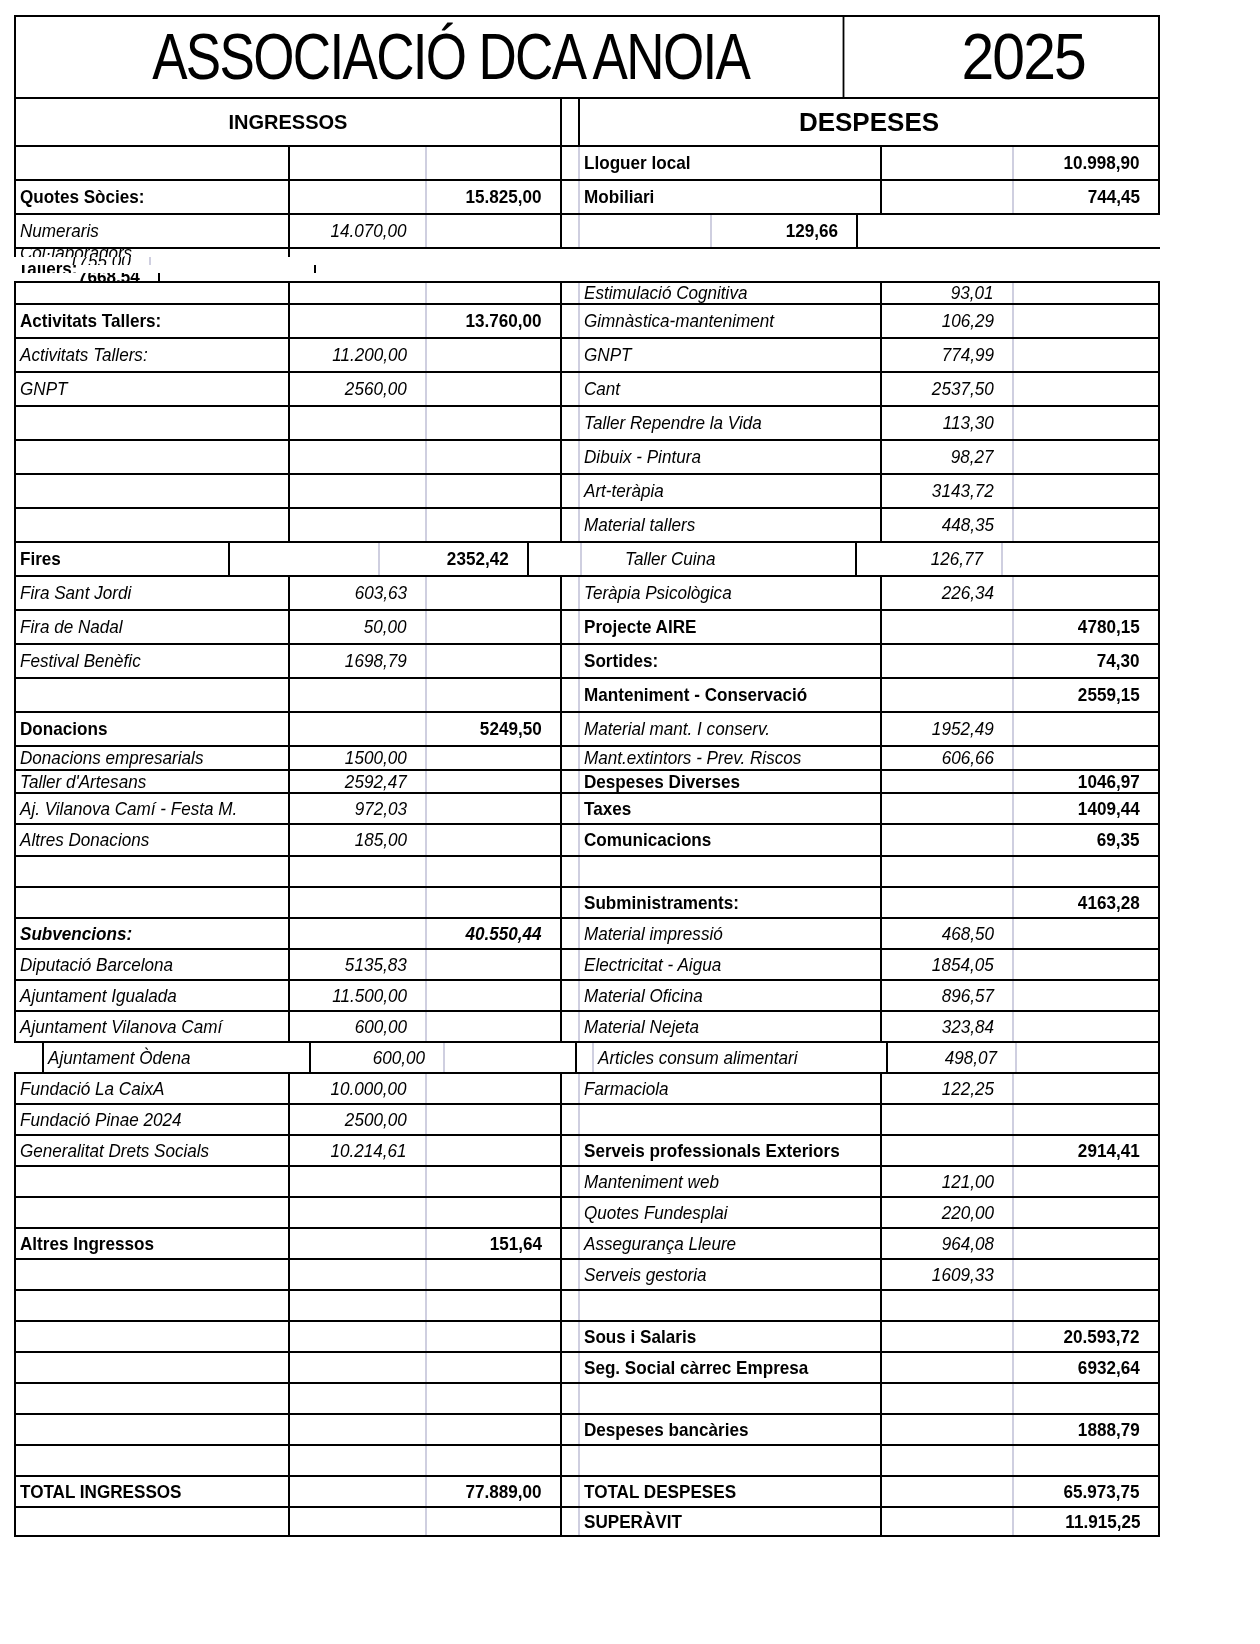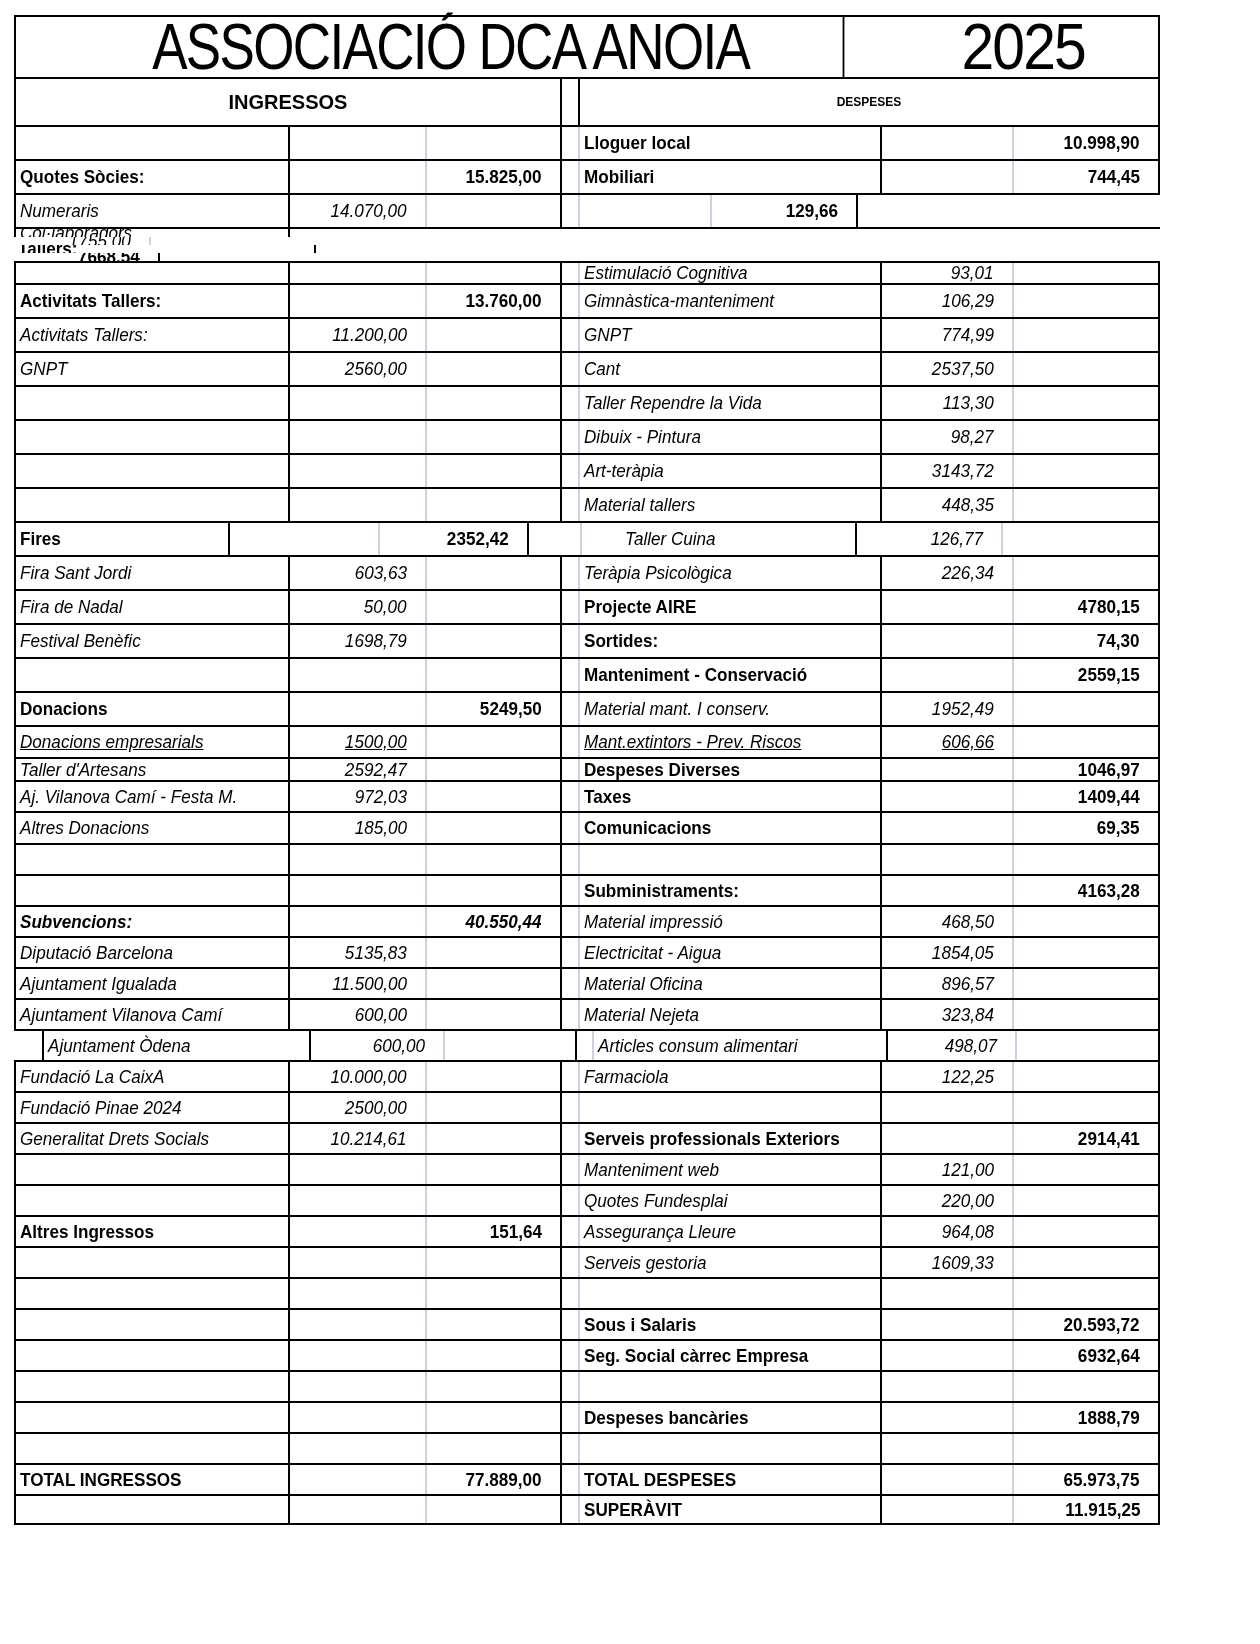--- a/index.html
+++ b/index.html
@@ -1,29 +1,29 @@
 <!DOCTYPE html>
 <html><head>
 <meta charset="utf-8">
 <style>
   html, body { margin:0; padding:0; background:#ffffff; }
   body { width:1260px; height:1644px; position:relative; overflow:hidden;
          font-family:"Liberation Sans", sans-serif; color:#000; }
   .sheet { position:absolute; left:14px; top:15px; width:1146px; }
-  .title-row { display:flex; height:62px; border:2px solid #000; border-bottom:none; box-sizing:border-box;text-align:center; }
+  .title-row { display:flex; height:82px; border:2px solid #000; border-bottom:none; box-sizing:border-box;text-align:center; }
   .title-main { width:870px; border-right:2px solid #000; display:flex; align-items:center; justify-content:center;
                 font-size:64px; letter-spacing:-2px; transform:scaleX(0.9); }
   .title-year { flex:1; display:flex; align-items:center; justify-content:center; font-size:64px; letter-spacing:-2px; }
   .title-main span, .title-year span { display:inline-block; transform:scaleX(0.92); }
   .hdr-row { display:flex; height:46px; border-top:2px solid #000; }
   .hdr-left { width:548px; border-left:2px solid #000; border-right:2px solid #000; display:flex; align-items:center; justify-content:center;
               font-weight:bold; font-size:20px; box-sizing:border-box; }
   .gap { width:18px; border-right:2px solid #000; box-sizing:border-box; }
   .hdr-right { width:580px; border-right:2px solid #000; display:flex; align-items:center; justify-content:center;
-               font-weight:bold; font-size:12px; box-sizing:border-box; }
+               font-weight:bold; font-size:26px; box-sizing:border-box; }
   .row { display:flex; border-top:2px solid #000; box-sizing:border-box; }
   .row:last-child { border-bottom:2px solid #000; }
   .c { box-sizing:border-box; display:flex; align-items:center; font-size:19px; white-space:nowrap; overflow:hidden; }
   .c1 { width:276px; border-left:2px solid #000; border-right:2px solid #000; padding-left:4px; }
   .c2 { width:137px; border-right:2px solid #cfcfe0; justify-content:flex-end; padding-right:18px; }
   .c3 { width:135px; border-right:2px solid #000; justify-content:flex-end; padding-right:18px; }
   .cg { width:18px; border-right:2px solid #cfcfe0; }
   .c4 { width:302px; border-left:none; border-right:2px solid #000; padding-left:4px; }
   .c5 { width:132px; border-right:2px solid #cfcfe0; justify-content:flex-end; padding-right:18px; }
   .c6 { width:146px; border-right:2px solid #000; justify-content:flex-end; padding-right:18px; }
@@ -419,21 +419,21 @@
         <div class="c c4 i">
           <span class="txt">Material mant. I conserv.</span>
         </div>
         <div class="c c5 i">
           <span class="num">1952,49</span>
         </div>
         <div class="c c6 i">
           <span class="num"></span>
         </div>
       </div>
-      <div class="row" style="height: 32px; text-decoration: underline;">
+      <div class="row" style="height: 24px;">
         <div class="c c1 i">
           <span class="txt">Donacions empresarials</span>
         </div>
         <div class="c c2 i">
           <span class="num">1500,00</span>
         </div>
         <div class="c c3 i">
           <span class="num"></span>
         </div>
         <div class="c cg"></div>

